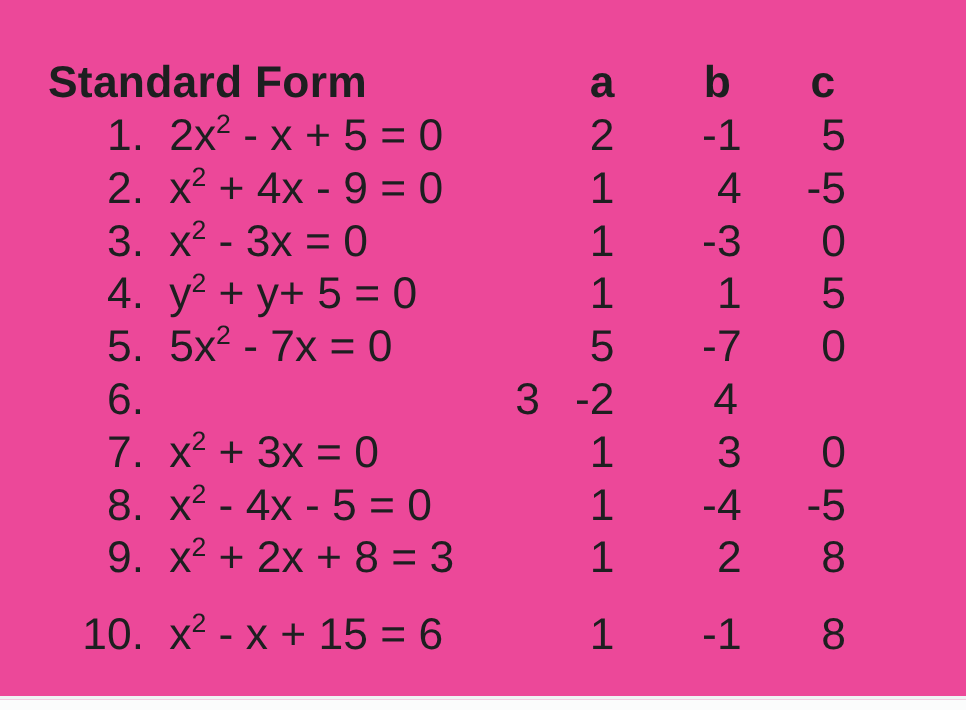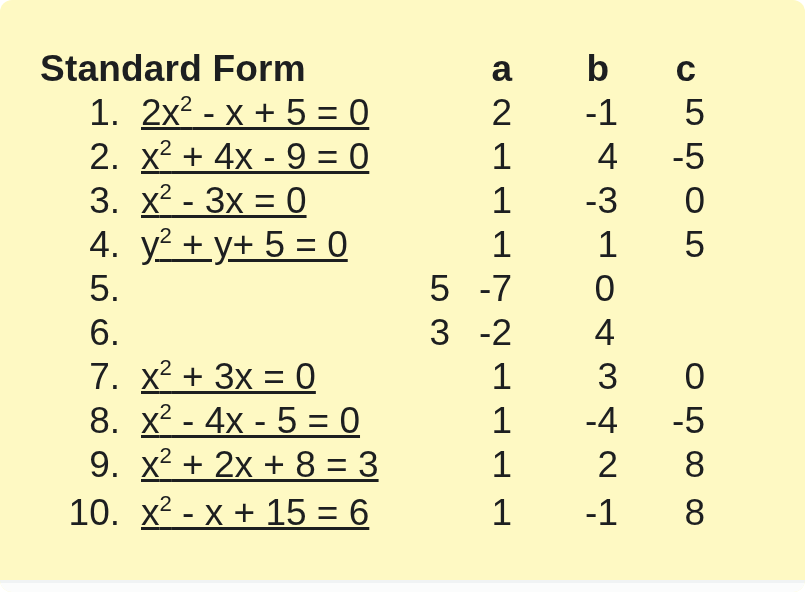--- a/index.html
+++ b/index.html
@@ -1,24 +1,23 @@
 <!DOCTYPE html>
 <html><head>
 <meta charset="utf-8">
 <style>
   html, body { margin: 0; padding: 0; background: #ffffff; }
   .canvas {
     position: relative;
     width: 805px;
     height: 592px;
-    background: #fef9c3;
+    background: #ec4899;
     overflow: hidden;
     font-family: "Liberation Sans", "DejaVu Sans", sans-serif;
     color: #1d1f20;
-    border-radius: 12px;
   }
   .sheet { padding-top: 47px; }
   .grid-row {
     display: grid;
     grid-template-columns: 120px 330px 62px 106px 90px;
     height: 44px;
     line-height: 44px;
     font-size: 37px;
   }
   .header-row { font-weight: bold; }
@@ -27,28 +26,27 @@
     text-align: left;
     padding-left: 40px;
     letter-spacing: 0.2px;
     white-space: nowrap;
   }
   .cell-num { text-align: right; white-space: nowrap; }
   .cell-eq {
     text-align: left;
     padding-left: 21px;
     white-space: nowrap;
-    text-decoration: underline;
   }
   .cell-val { text-align: right; white-space: nowrap; }
   .hdr-a { text-align: right; }
   .hdr-b { text-align: right; padding-right: 9px; }
   .hdr-c { text-align: right; padding-right: 12px; }
   .cell-c { padding-right: 3px; }
-  .data-row:last-child { margin-top: 4px; }
+  .data-row:last-child { margin-top: 20px; }
   .sup {
     font-size: 0.6em;
     position: relative;
     top: -0.62em;
     line-height: 0;
   }
   .bottom-divider {
     position: absolute;
     left: 0; right: 0;
     bottom: 9px;
@@ -104,20 +102,21 @@
   <div class="grid-row data-row">
     <div class="cell-num">4.</div>
     <div class="cell-eq"><span>y</span><span class="sup">2</span><span> + y+ 5 = 0</span></div>
     <div class="cell-val cell-a">1</div>
     <div class="cell-val cell-b">1</div>
     <div class="cell-val cell-c">5</div>
   </div>
 
   <div class="grid-row data-row">
     <div class="cell-num">5.</div>
+    <div class="cell-eq"><span>5x</span><span class="sup">2</span><span> - 7x = 0</span></div>
     <div class="cell-val cell-a">5</div>
     <div class="cell-val cell-b">-7</div>
     <div class="cell-val cell-c">0</div>
   </div>
 
   <div class="grid-row data-row">
     <div class="cell-num">6.</div>
     <div class="cell-val cell-a">3</div>
     <div class="cell-val cell-b">-2</div>
     <div class="cell-val cell-c">4</div>

